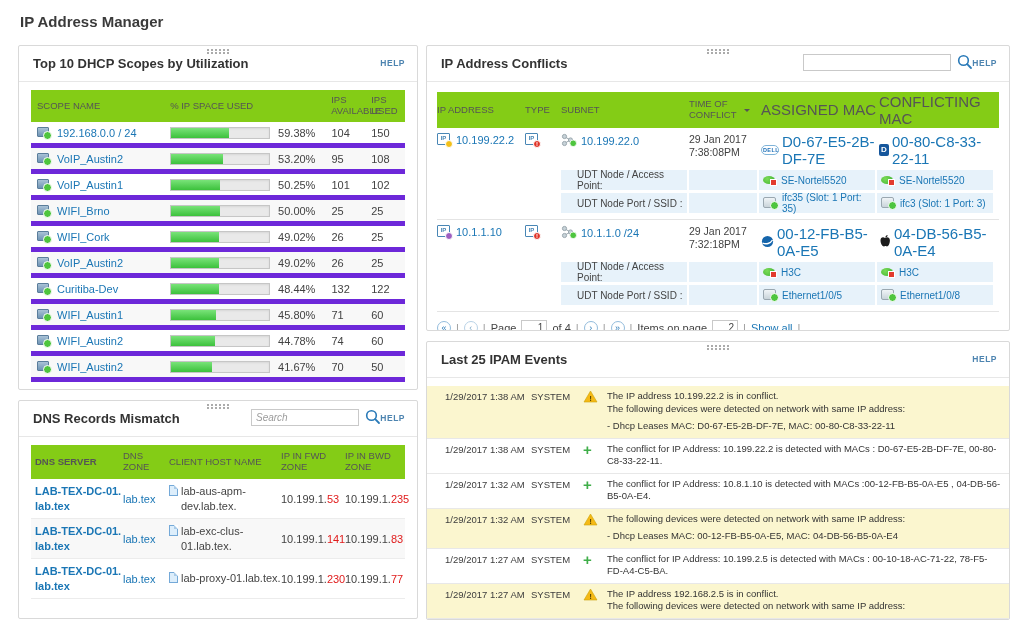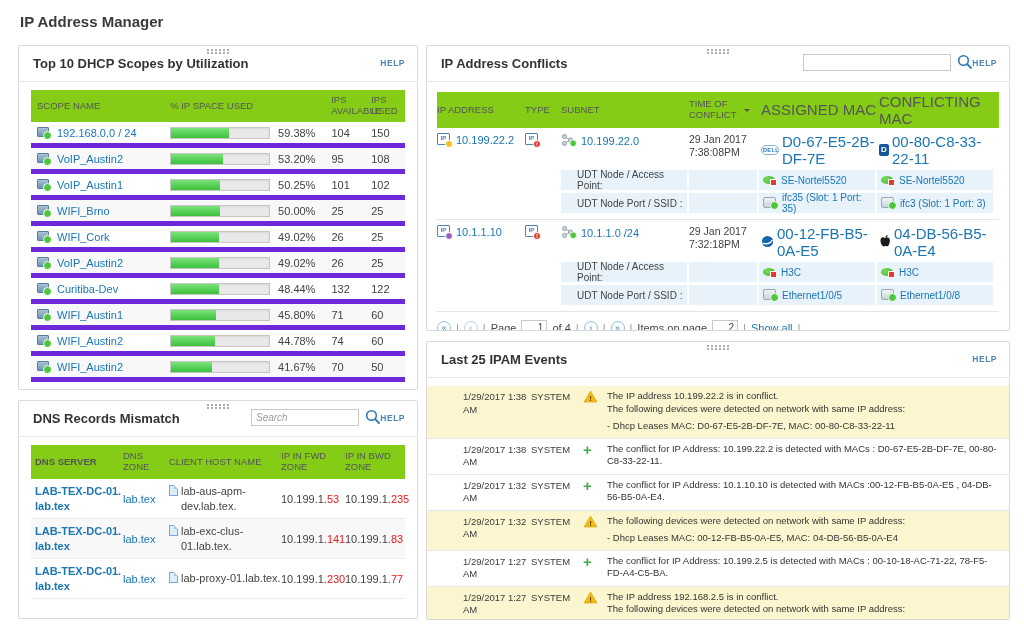--- a/index.html
+++ b/index.html
@@ -126,21 +126,21 @@
   .n-bwd { width:60px; }
   .nrow { min-height:40px; border-bottom:1px solid #ececec; padding:4px 0; }
   .nrow:nth-child(odd) { background:#f8f8f8; }
   .nrow .icon-doc { margin-top:1px; }
 
   
   .events { margin:0; }
   .erow { display:flex; align-items:flex-start; padding:4px 8px 5px 0; border-bottom:1px solid #e8e8e8;
       font-size:9.5px; line-height:1.32; }
   .erow.warn { background:#fbf6cf; }
-  .e-time { width:100px; padding-left:36px; padding-top:1px; color:#3c3c3c; }
+  .e-time { width:100px; padding-left:18px; padding-top:1px; color:#3c3c3c; }
   .e-src { width:54px; padding-left:4px; padding-top:1px; color:#3c3c3c; }
   .e-ico { width:26px; display:flex; justify-content:flex-start; padding-left:2px; }
   .e-txt { flex:1; color:#333; }
   .e-txt .gap-line { margin-top:5px; }
   .plus-glyph { color:#3fae49; font-size:15px; font-weight:bold; line-height:13px; }
 </style>
 </head>
 <body>
 
 <div id="app">
@@ -569,21 +569,21 @@
           </span>
       </div>
 
       <div class="erow">
         <span class="e-time">1/29/2017 1:32 AM</span>
         <span class="e-src">SYSTEM</span>
         <span class="e-ico">
             <span class="plus-glyph">+</span>
           </span>
         <span class="e-txt">
-            <div>The conflict for IP Address: 10.1.10.10 is detected with MACs :00-12-FB-B5-0A-E5 , 04-DB-56-B5-0A-E4.</div>
+            <div>The conflict for IP Address: 10.8.1.10 is detected with MACs :00-12-FB-B5-0A-E5 , 04-DB-56-B5-0A-E4.</div>
           </span>
       </div>
 
       <div class="erow warn">
         <span class="e-time">1/29/2017 1:32 AM</span>
         <span class="e-src">SYSTEM</span>
         <span class="e-ico">
             <svg width="15" height="13">
               <path d="M7.5 1 L14 12 H1 Z" fill="#f5b915" stroke="#caa20a" stroke-width="0.6"></path>
               <text x="7.5" y="10.6" font-size="8" font-weight="bold" text-anchor="middle" fill="#5d4a00">!</text>

